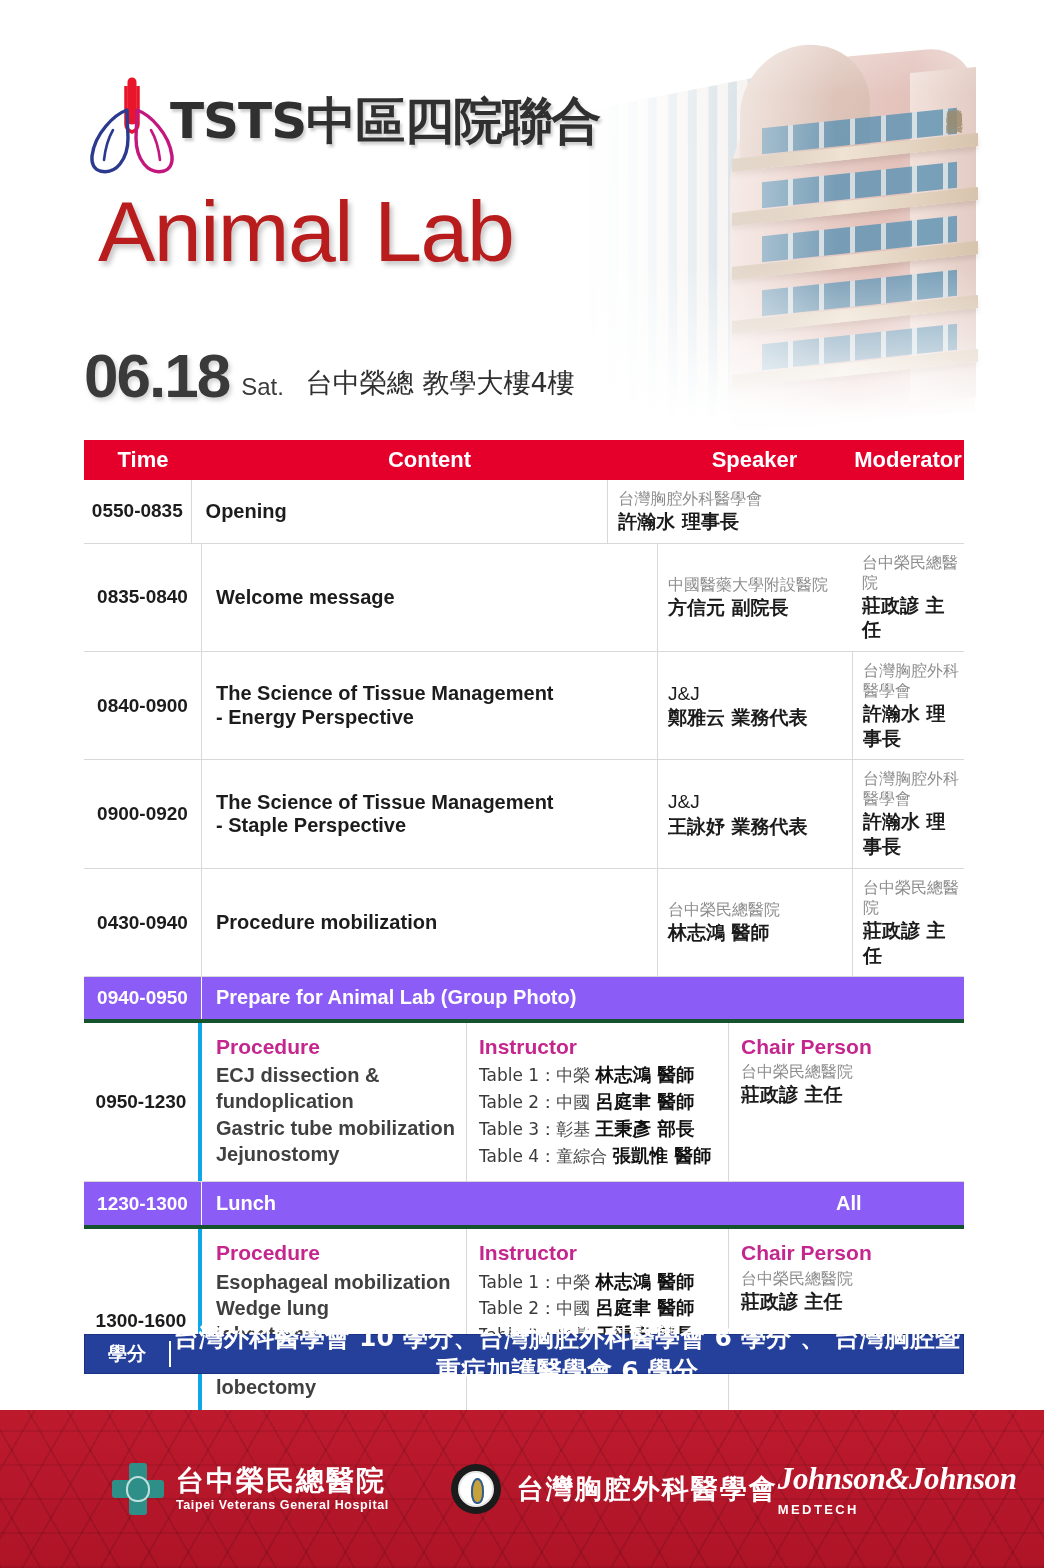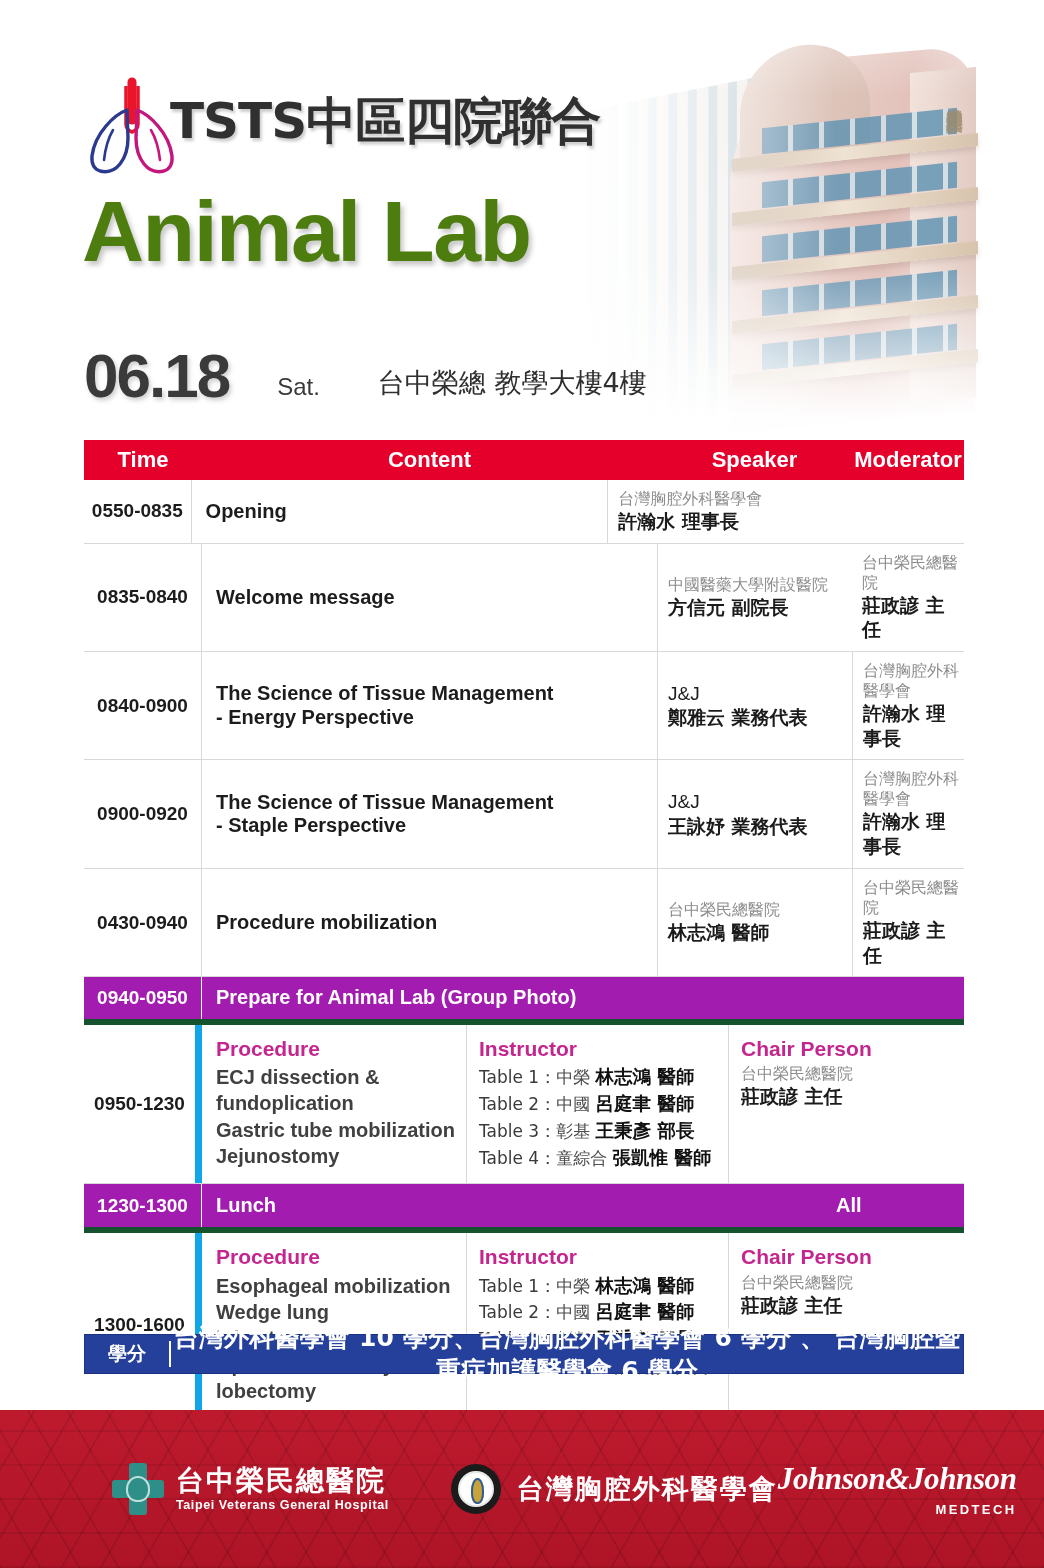--- a/index.html
+++ b/index.html
@@ -76,26 +76,26 @@
   .lungs { position:absolute; left:82px; top:76px; width:104px; height:102px; }
 
   .title-row{ position:absolute; left:170px; top:88px; }
   .title-main{
     font-size:50px; font-weight:700; color:#303030; letter-spacing:-1px;
     text-shadow: 2px 3px 3px rgba(120,120,120,.38);
     white-space:nowrap;
     font-family:"DejaVu Sans","Liberation Sans",sans-serif;
   }
   .title-big{
-    position:absolute; left:82px; top:188px;
-    font-size:86px; font-weight:700; color:#4d7c0f; letter-spacing:-1.5px;
+    position:absolute; left:98px; top:188px;
+    font-size:86px; font-weight:400; color:#b91c1c; letter-spacing:-1.5px;
     text-shadow: 3px 4px 5px rgba(120,120,120,.42);
     line-height:1;
   }
-  .date-row{ position:absolute; left:84px; top:347px; display:flex; align-items:flex-end;gap:36px; }
+  .date-row{ position:absolute; left:84px; top:347px; display:flex; align-items:flex-end; }
   .date-num{
     font-size:62px; font-weight:700; color:#3a3a3a; line-height:.92;
     text-shadow: 2px 3px 4px rgba(120,120,120,.35); letter-spacing:-2px;
   }
   .date-sat{ font-size:24px; color:#3a3a3a; margin-left:12px; margin-bottom:3px; font-weight:400; }
   .date-venue{
     font-size:27px; color:#2f2f2f; margin-left:22px; margin-bottom:3px; font-weight:500;
     font-family:"DejaVu Sans","Liberation Sans",sans-serif;
   }
 
@@ -104,21 +104,21 @@
   .thead{
     display:flex; background:#E4002B; color:#fff; height:40px; align-items:center;
     font-weight:700; font-size:22px;
   }
   .th-time{ width:118px; text-align:center; }
   .th-content{ width:455px; text-align:center; }
   .th-speaker{ width:195px; text-align:center; }
   .th-mod{ width:auto; flex:1; text-align:center; }
 
   .row{ display:flex; align-items:stretch; border-bottom:1px solid #d8d8d8; background:#fff; }
-  .row.pink{ background:#a21caf; border-bottom:6px solid #14532d; }
+  .row.pink{ background:#8b5cf6; border-bottom:4px solid #14532d; }
   .row.pink .c-time,.row.pink .c-content,.row.pink .c-speaker,.row.pink .c-mod{ border-color:#fff; }
 
   .c-time{
     width:118px; display:flex; align-items:center; justify-content:center;
     font-size:19px; font-weight:700; color:#1c1c1c; border-right:1px solid #d8d8d8;
     padding:4px 0;
   }
   .row.pink .c-time{ color:#fff; }
   .c-content{
     width:455px; display:flex; flex-direction:column; justify-content:center;
@@ -142,21 +142,21 @@
   .plain{ font-size:19px; color:#1c1c1c; line-height:1.25; }
   .row.pink .plain{ color:#fff; font-weight:700; font-size:20px; }
 
   .nob{ border-left:none !important; }
   .span-content{ flex:1; }
 
   
   .procrow{ display:flex; border-bottom:1px solid #d8d8d8; background:#fff; }
   .pc-time{
     width:118px; display:flex; align-items:center; justify-content:center;
-    font-size:19px; font-weight:700; color:#1c1c1c; border-right:7px solid #0ea5e9;
+    font-size:19px; font-weight:700; color:#1c1c1c; border-right:4px solid #0ea5e9;
   }
   .pc-proc{ width:265px; padding:10px 8px 12px 14px; border-right:1px solid #d8d8d8; }
   .pc-inst{ width:262px; padding:10px 8px 12px 12px; border-right:1px solid #d8d8d8; }
   .pc-chair{ flex:1; padding:10px 8px 8px 12px; }
   .blk-head{ font-size:21px; font-weight:700; color:#C4268E; margin-bottom:2px; line-height:1.3; }
   .blk-item{ font-size:20px; font-weight:700; color:#404040; line-height:1.32; }
   .tbl-line{ font-size:17px; color:#3a3a3a; line-height:1.45;
       font-family:"DejaVu Sans","Liberation Sans",sans-serif; }
   .tbl-line b{ font-size:18.5px; color:#111; font-weight:700; }
   .tbl-line .sm{ color:#4c4c4c; }
@@ -218,21 +218,21 @@
     border:2px solid #e8e8e8; background:#fff; display:block; position:relative;
   }
   .tsts-seal i::after{
     content:""; position:absolute; left:11px; top:5px; width:13px;height:26px;
     background:#c8a23a; border-radius:50% 50% 44% 44%;
     box-shadow: inset 0 0 0 2px #2b5d9b;
   }
   .tsts-txt{ margin-left:16px; color:#fff; font-size:27px; font-weight:700; letter-spacing:2px;
       font-family:"DejaVu Sans","Liberation Sans",sans-serif; }
 
-  .jnj{ text-align:right; color:#fff; }
+  .jnj{ text-align:left; color:#fff; }
   .jnj-name{
     font-family:"Liberation Serif","DejaVu Serif",serif;
     font-size:31px; font-style:italic; font-weight:700; letter-spacing:-.4px; white-space:nowrap;
   }
   .jnj-sub{ font-size:13px; font-weight:700; letter-spacing:2.4px; margin-top:5px; }
 </style>
 </head>
 <body>
 
 <div id="poster">

